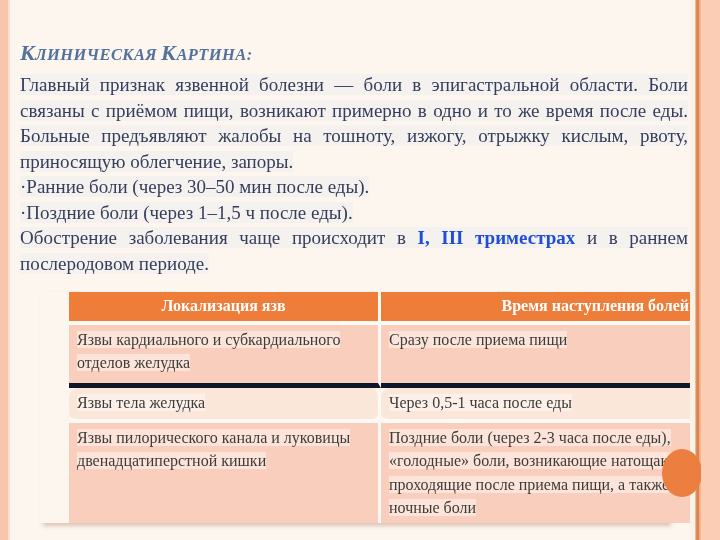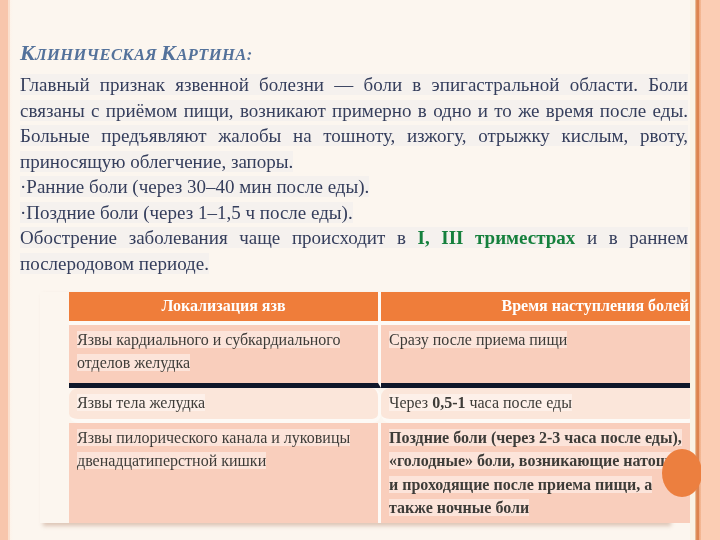--- a/index.html
+++ b/index.html
@@ -46,21 +46,21 @@
   .title {
     margin: 0 0 5px 0;
     color: #54729B; font-style: italic; font-weight: bold;
     font-size: 16.5px; letter-spacing: 0.4px; line-height: 24px;
   }
   .title .big { font-size: 22px; }
   .title .word { margin-right: 4px; }
   .content p { margin: 0; }
   .para-justify { text-align: justify; }
   .hl { background: rgba(242, 240, 238, 0.8); margin-top: 32px; }
-  .red-bold { color: #15803d; font-weight: bold; font-family: Liberation Serif, serif; }
+  .red-bold { color: #1d4ed8; font-weight: bold; font-family: Liberation Serif, serif; }
 
   
   .table-wrap {
     position: absolute; left: 40px; top: 292px; width: 628px; z-index: 1;
     box-shadow: 3px 3px 4px rgba(185, 140, 115, 0.45);
   }
   table.pain-table {
     width: 100%; border-collapse: separate; border-spacing: 0;
     font-size: 16px; line-height: 23.5px; color: #3E3C38;
     table-layout: fixed;
@@ -77,36 +77,36 @@
     border-bottom: 4px solid #FDFAF6;
   }
   .pain-table th.h-loc { text-align: center; border-right: 3px solid #FDFAF6; }
   .pain-table th.h-time { text-align: right; }
   .pain-table td { background: #F9CEBC; }
   .pain-table td.cell-loc { border-right: 3px solid #FDFAF6; }
   .pain-table tr.row-1 td { height: 63px; border-bottom: 5px solid #0f172a; }
   .pain-table tr.row-2 td { height: 35px; border-bottom: 4px solid #FDFAF6; background: #FBE6DA; border-radius: 9px; }
   .pain-table tr.row-3 td { height: 88px; }
   .cell-hl { background: rgba(255, 250, 247, 0.5); }
-  .bold-text { font-weight: bold; }
+  .bold-text { font-weight: normal; }
 </style>
 </head>
 <body>
 
 <div class="slide">
 
   <div class="left-band"></div>
 
   <div class="content">
     <h1 class="title"><span class="word"><span class="big">К</span><span>ЛИНИЧЕСКАЯ</span></span><span class="word"><span class="big">К</span><span>АРТИНА:</span></span></h1>
 
     <p class="para-justify"><span class="hl">Главный признак язвенной болезни — боли в эпигастральной области. Боли связаны с приёмом пищи, возникают примерно в одно и то же время после еды. Больные предъявляют жалобы на тошноту, изжогу, отрыжку кислым, рвоту, приносящую облегчение, запоры.</span></p>
 
 
-    <p><span class="hl">·Ранние боли (через 30–40 мин после еды).</span></p>
+    <p><span class="hl">·Ранние боли (через 30–50 мин после еды).</span></p>
 
     <p><span class="hl">·Поздние боли (через 1–1,5 ч после еды).</span></p>
 
     <p class="para-justify"><span class="hl">Обострение заболевания чаще происходит в </span><span class="hl red-bold">I, III триместрах</span><span class="hl"> и в раннем послеродовом периоде.</span></p>
   </div>
 
   <div class="table-wrap">
     <table class="pain-table">
       <colgroup>
           <col class="c1">

